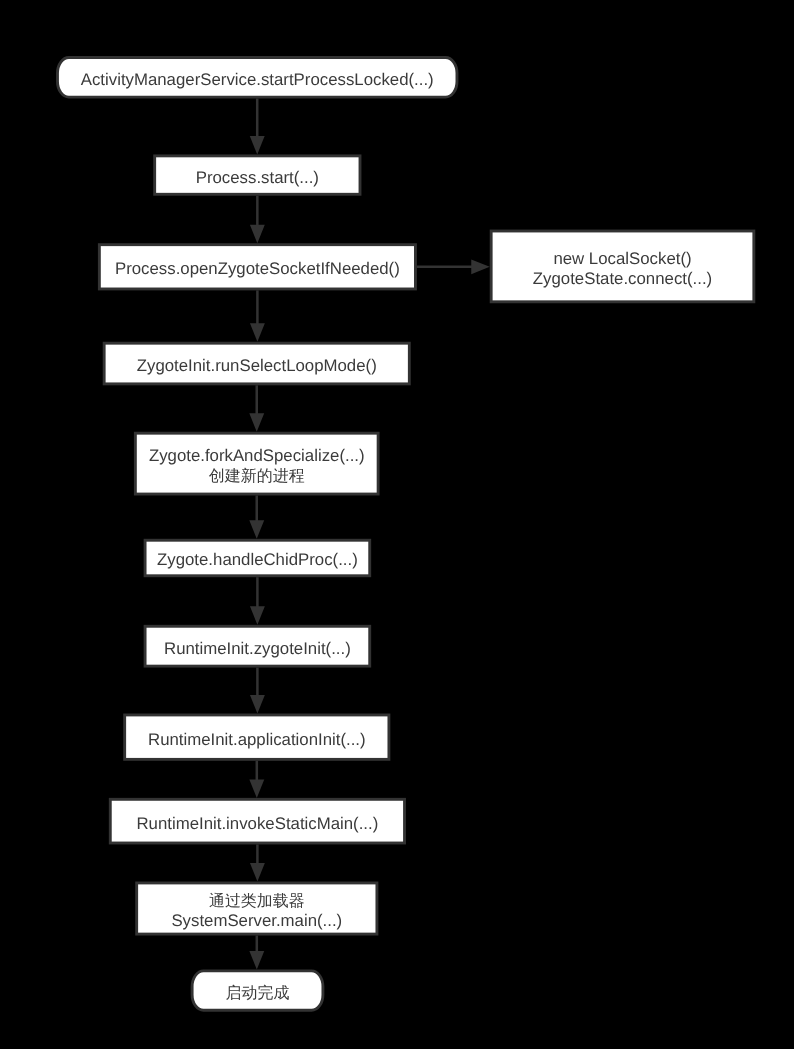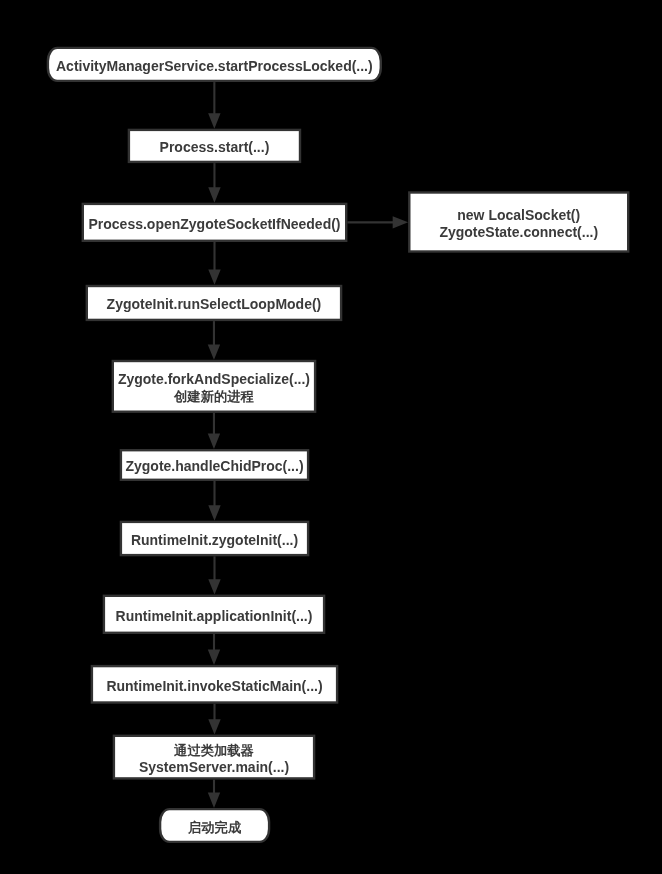--- a/index.html
+++ b/index.html
@@ -1,20 +1,20 @@
 <!DOCTYPE html>
 <html><head>
 <meta charset="utf-8">
 <title>Android Application Process Start Flowchart</title>
 <style>
   html,body{margin:0;padding:0;background:#000;}
   body{width:662px;height:874px;overflow:hidden;
        font-family:"Liberation Sans","DejaVu Sans",sans-serif;}
   #stage{position:relative;width:582px;height:874px;background:#000;
-         will-change:transform;font-weight:bold;}
+         will-change:transform;}
   svg{display:block;}
   .nodetext{font-family:"Liberation Sans","DejaVu Sans",sans-serif;
             font-size:14px;fill:#3b3b3b;text-anchor:middle;
             -webkit-font-smoothing:antialiased;}
   .cjk{font-size:13.3px;}
   .nodeshape{fill:#fff;stroke:#333;stroke-width:2.4;}
   .edgeline{stroke:#333;stroke-width:2.1;}
   .arrowhead{fill:#333;}
 </style>
 </head>

